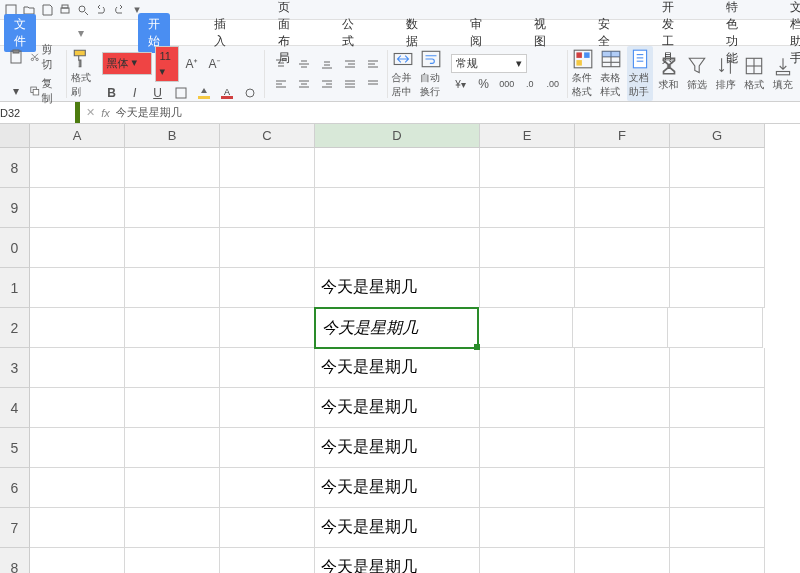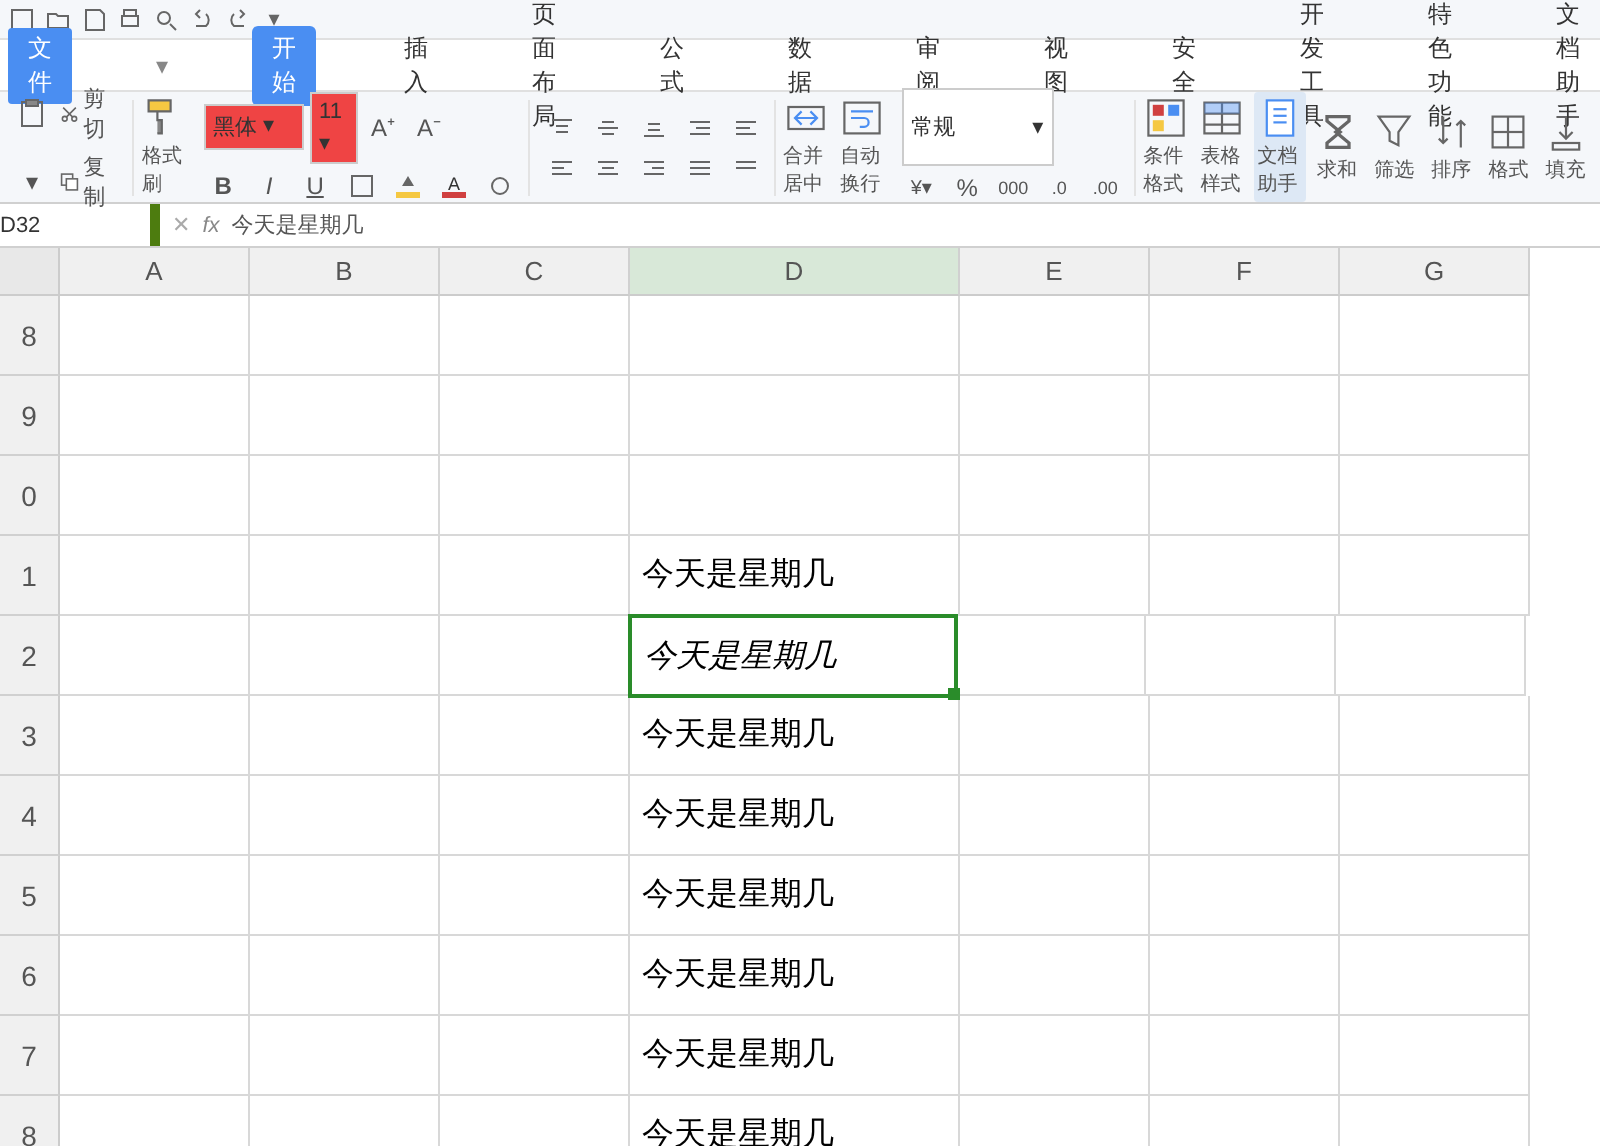--- a/index.html
+++ b/index.html
@@ -2,35 +2,35 @@
 <html><head>
 <meta charset="utf-8">
 <style>
 *{margin:0;padding:0;box-sizing:border-box;font-family:"Microsoft YaHei",Arial,sans-serif;}
 body{width:800px;height:573px;overflow:hidden;background:#fff;font-size:12px;color:#333;}
 .qat{height:20px;background:#f5f7fa;border-bottom:1px solid #e0e0e0;display:flex;align-items:center;padding:0 4px;gap:4px;}
 .qat .ic{width:14px;height:14px;display:flex;align-items:center;justify-content:center;color:#666;font-size:11px;}
 .menubar{height:26px;background:#fff;border-bottom:1px solid #e0e0e0;display:flex;align-items:center;padding:0 4px;gap:36px;}
 .menu-file{background:#4a8ef2;color:#fff;padding:2px 10px;border-radius:2px;font-size:12px;margin-right:6px;}
 .menu-tab{padding:2px 8px;font-size:12px;color:#333;cursor:pointer;}
-.menu-tab.active{background:#4a8ef2;color:#fff;border-radius:3px;padding:3px 10px;}
+.menu-tab.active{background:#4a8ef2;color:#fff;border-radius:3px;padding:3px 10px;margin-left:12px;}
 .search{margin-left:4px;display:flex;align-items:center;color:#888;font-size:11px;gap:3px;}
 .ribbon{height:56px;background:#f5f7fa;border-bottom:1px solid #d0d0d0;display:flex;align-items:center;padding:0 4px;gap:2px;}
 .rgroup{display:flex;flex-direction:column;gap:2px;padding:0 4px;height:48px;justify-content:center;border-right:1px solid #e3e3e3;}
 .rrow{display:flex;align-items:center;gap:3px;}
 .rbtn{display:flex;align-items:center;gap:2px;font-size:11px;color:#555;padding:1px 3px;}
 .rbtn .bic{width:12px;height:12px;display:inline-block;}
 .fontbox{border:1px solid #ccc;background:#ef4444;padding:3px 4px;font-size:11px;display:flex;align-items:flex-start;gap:3px;}
 .fname{width:50px;}
 .fsize{width:24px;flex-direction:column;}
 .icbtn{width:20px;height:18px;display:flex;align-items:center;justify-content:center;font-size:12px;color:#555;}
 .bigbtn{display:flex;flex-direction:column;align-items:center;gap:1px;font-size:10px;color:#555;width:40px;padding:2px;}
 .bigbtn.hl{background:#dde8f5;border-radius:2px;}
 .bigbtn .bigic{width:22px;height:22px;}
-.combo{border:1px solid #ccc;background:#fff;padding:11px 4px;font-size:11px;display:flex;align-items:center;justify-content:space-between;width:76px;}
+.combo{border:1px solid #ccc;background:#fff;padding:1px 4px;font-size:11px;display:flex;align-items:center;justify-content:space-between;width:76px;}
 .fbar{height:22px;border-bottom:1px solid #d0d0d0;display:flex;align-items:center;background:#fff;}
 .cellref{width:80px;border-right:5px solid #4d7c0f;padding:0 0;font-size:11px;color:#333;height:100%;display:flex;align-items:center;}
 .fxarea{display:flex;align-items:center;padding:0 6px;gap:6px;font-size:11px;color:#555;}
 .fxlbl{font-style:italic;color:#888;}
 .grid{display:flex;height:449px;position:relative;}
 .rowhdrs{width:30px;background:#f0f0f0;}
 .corner{height:24px;width:30px;background:#e8e8e8;border-right:1px solid #ccc;border-bottom:1px solid #ccc;}
 .rowhdr{height:40px;border-bottom:1px solid #d0d0d0;border-right:1px solid #ccc;display:flex;align-items:center;justify-content:center;font-size:14px;color:#555;background:#f0f0f0;}
 .cols{flex:1;}
 .colrow{display:flex;height:24px;}

